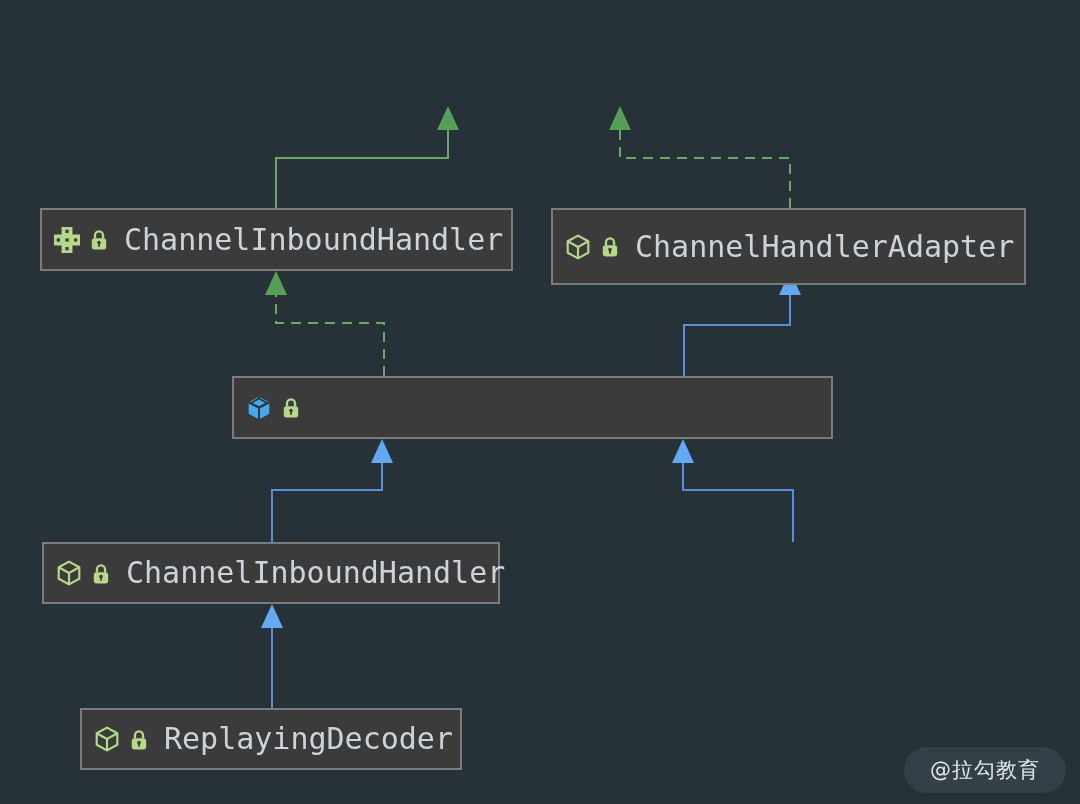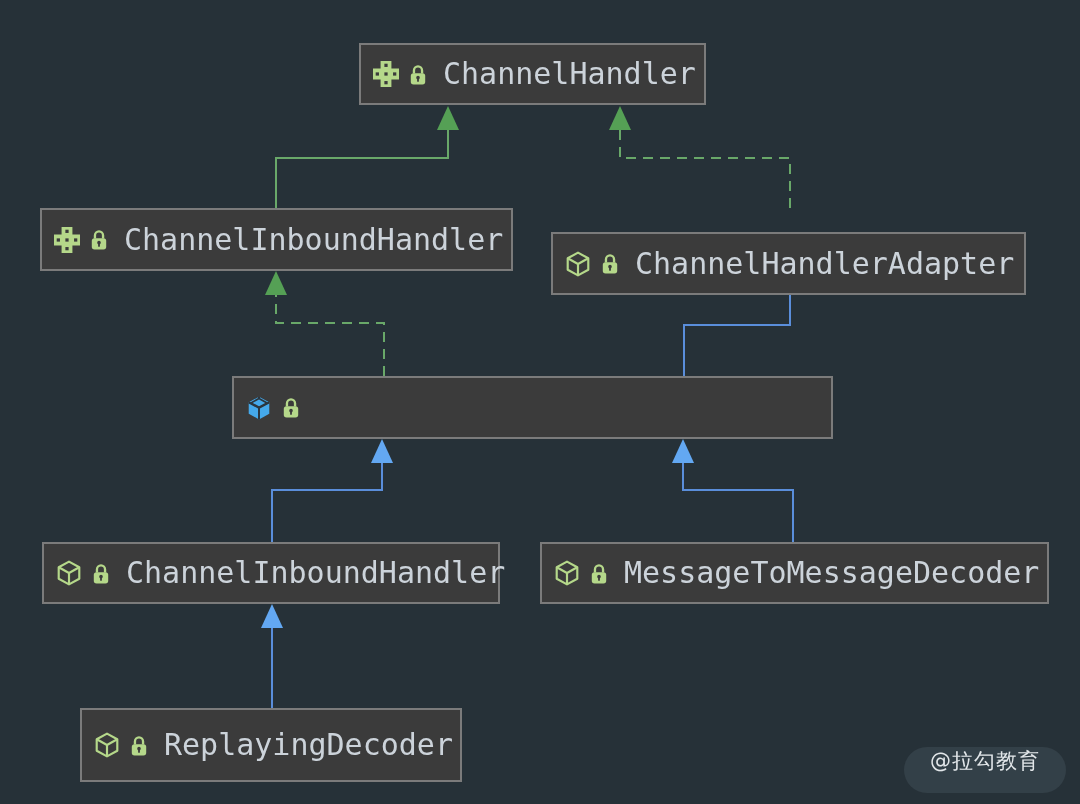--- a/index.html
+++ b/index.html
@@ -13,28 +13,28 @@
   .edge-head.green{fill:#55a055;}
   .edge-head.blue{fill:#63a8f2;}
   .node{position:absolute;box-sizing:border-box;display:flex;align-items:center;
         background:#3b3b3b;border:2px solid #7b7b7b;padding-left:12px;cursor:default;}
   .node .type-icon{width:26px;height:26px;flex:0 0 auto;}
   .node .lock{width:18px;height:23px;margin-left:10px;flex:0 0 auto;}
   .node .label{margin-left:16px;font-size:30px;color:#ccd3da;white-space:nowrap;line-height:1;}
   
   #n0{left:359px;top:43px;width:347px;height:62px;}
   #n1{left:40px;top:208px;width:473px;height:63px;}
-  #n2{left:551px;top:208px;width:475px;height:63px;margin-top:24px;}
+  #n2{left:551px;top:208px;width:475px;height:77px;}
   #n3{left:232px;top:376px;width:601px;height:63px;}
   #n4{left:42px;top:542px;width:458px;height:62px;}
   #n5{left:540px;top:542px;width:509px;height:62px;}
-  #n6{left:80px;top:708px;width:382px;height:74px;}
+  #n6{left:80px;top:708px;width:382px;height:62px;}
   .watermark{position:absolute;right:14px;bottom:11px;height:46px;padding:0 26px;
              border-radius:23px;background:rgba(125,145,158,0.16);
-             display:flex;align-items:flex-start;font-family:"DejaVu Sans","Liberation Sans",sans-serif;
+             display:flex;align-items:center;font-family:"DejaVu Sans","Liberation Sans",sans-serif;
              font-size:21px;color:#e3e7ea;letter-spacing:1px;}
 </style>
 </head>
 <body>
 
 <div id="canvas">
 
   <svg id="edges" viewBox="0 0 1080 804">
     <g>
       <path class="edge-line green" d="M276,208 L276,158 L448,158 L448,128"></path>
@@ -59,39 +59,20 @@
     <g>
       <path class="edge-line blue" d="M793,542 L793,490 L683,490 L683,461"></path>
       <polygon class="edge-head blue" points="683,439 672,463 694,463"></polygon>
     </g>
     <g>
       <path class="edge-line blue" d="M272,708 L272,626"></path>
       <polygon class="edge-head blue" points="272,604 261,628 283,628"></polygon>
     </g>
   </svg>
 
-  <div class="node" id="n0">
-    <svg class="type-icon" viewBox="0 0 24 24">
-      <path fill="#b5d88a" d="M7,0 h10 v7 h7 v10 h-7 v7 H7 v-7 H0 V7 h7 Z"></path>
-      <g fill="#3b3b3b">
-        <rect x="10.5" y="2.5" width="3" height="3"></rect>
-          <rect x="10.5" y="10.5" width="3" height="3"></rect>
-        <rect x="10.5" y="18.5" width="3" height="3"></rect>
-          <rect x="2.5" y="10.5" width="3" height="3"></rect>
-        <rect x="18.5" y="10.5" width="3" height="3"></rect>
-      </g>
-    </svg>
-    <svg class="lock" viewBox="0 0 20 24">
-      <path d="M5.5,11 V7.5 a4.5,4.5 0 0 1 9,0 V11" fill="none" stroke="#b5d88a" stroke-width="2.6"></path>
-      <rect x="2" y="10.5" width="16" height="12.5" rx="3" fill="#b5d88a"></rect>
-      <circle cx="10" cy="15.5" r="2" fill="#3b3b3b"></circle>
-        <rect x="9" y="16.5" width="2" height="3.5" fill="#3b3b3b"></rect>
-    </svg>
-    <span class="label">ChannelHandler</span>
-  </div>
 
   <div class="node" id="n1">
     <svg class="type-icon" viewBox="0 0 24 24">
       <path fill="#b5d88a" d="M7,0 h10 v7 h7 v10 h-7 v7 H7 v-7 H0 V7 h7 Z"></path>
       <g fill="#3b3b3b">
         <rect x="10.5" y="2.5" width="3" height="3"></rect>
           <rect x="10.5" y="10.5" width="3" height="3"></rect>
         <rect x="10.5" y="18.5" width="3" height="3"></rect>
           <rect x="2.5" y="10.5" width="3" height="3"></rect>
         <rect x="18.5" y="10.5" width="3" height="3"></rect>
@@ -145,35 +126,20 @@
     </svg>
     <svg class="lock" viewBox="0 0 20 24">
       <path d="M5.5,11 V7.5 a4.5,4.5 0 0 1 9,0 V11" fill="none" stroke="#b5d88a" stroke-width="2.6"></path>
       <rect x="2" y="10.5" width="16" height="12.5" rx="3" fill="#b5d88a"></rect>
       <circle cx="10" cy="15.5" r="2" fill="#3b3b3b"></circle>
         <rect x="9" y="16.5" width="2" height="3.5" fill="#3b3b3b"></rect>
     </svg>
     <span class="label">ChannelInboundHandler</span>
   </div>
 
-  <div class="node" id="n5">
-    <svg class="type-icon" viewBox="0 0 24 24">
-      <g fill="none" stroke="#b5d88a" stroke-width="2" stroke-linejoin="round">
-        <polygon points="12,1.5 21.5,6.75 21.5,17.25 12,22.5 2.5,17.25 2.5,6.75"></polygon>
-        <path d="M2.5,6.75 L12,12 L21.5,6.75 M12,12 L12,22.5"></path>
-      </g>
-    </svg>
-    <svg class="lock" viewBox="0 0 20 24">
-      <path d="M5.5,11 V7.5 a4.5,4.5 0 0 1 9,0 V11" fill="none" stroke="#b5d88a" stroke-width="2.6"></path>
-      <rect x="2" y="10.5" width="16" height="12.5" rx="3" fill="#b5d88a"></rect>
-      <circle cx="10" cy="15.5" r="2" fill="#3b3b3b"></circle>
-        <rect x="9" y="16.5" width="2" height="3.5" fill="#3b3b3b"></rect>
-    </svg>
-    <span class="label">MessageToMessageDecoder</span>
-  </div>
 
   <div class="node" id="n6">
     <svg class="type-icon" viewBox="0 0 24 24">
       <g fill="none" stroke="#b5d88a" stroke-width="2" stroke-linejoin="round">
         <polygon points="12,1.5 21.5,6.75 21.5,17.25 12,22.5 2.5,17.25 2.5,6.75"></polygon>
         <path d="M2.5,6.75 L12,12 L21.5,6.75 M12,12 L12,22.5"></path>
       </g>
     </svg>
     <svg class="lock" viewBox="0 0 20 24">
       <path d="M5.5,11 V7.5 a4.5,4.5 0 0 1 9,0 V11" fill="none" stroke="#b5d88a" stroke-width="2.6"></path>

